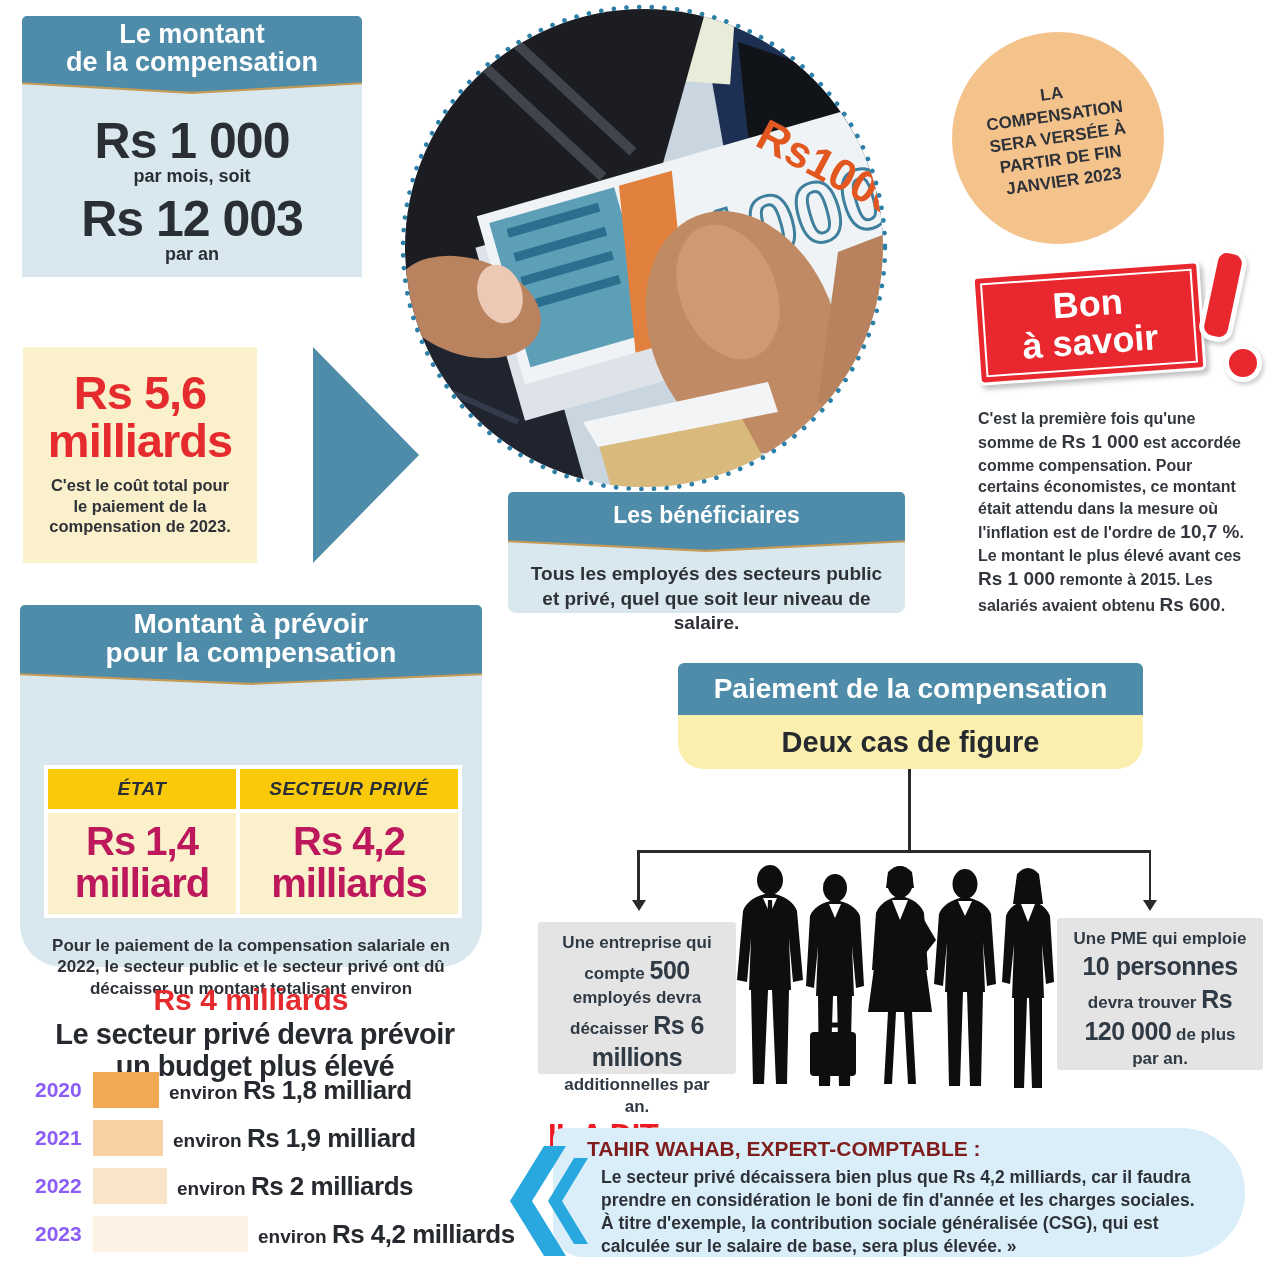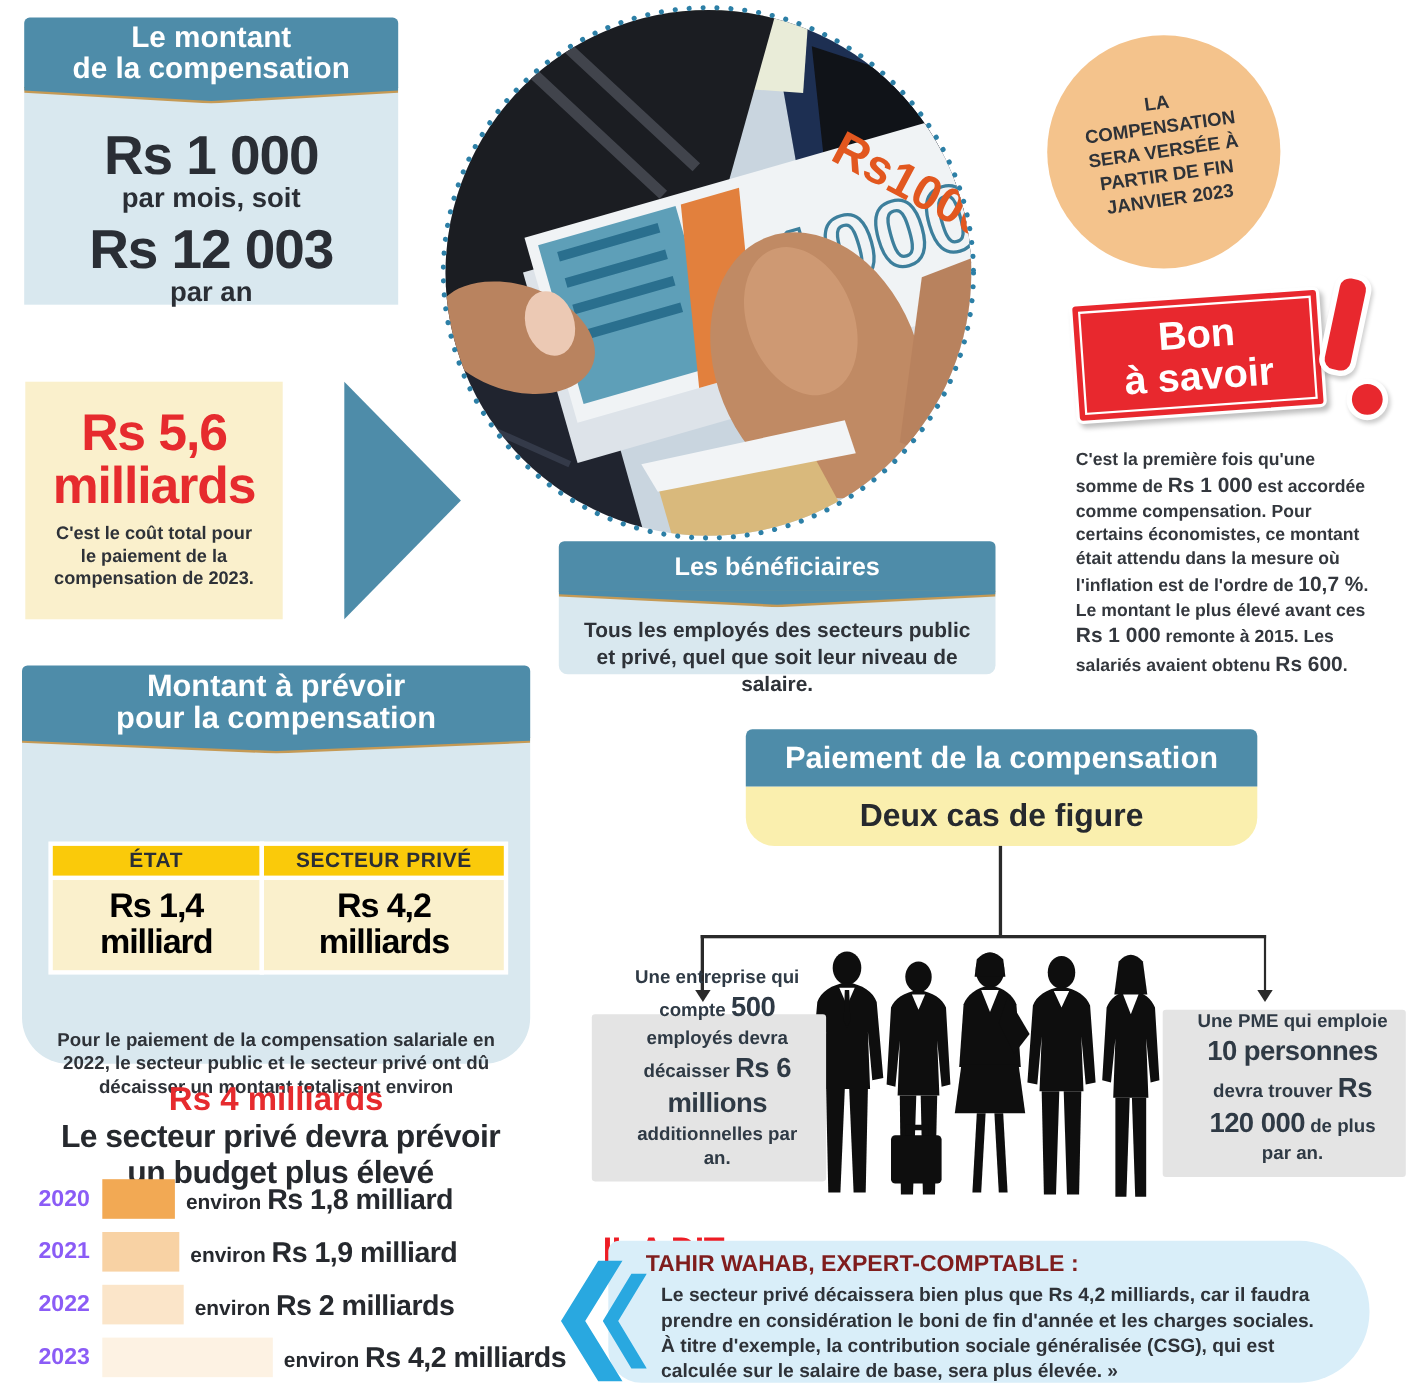--- a/index.html
+++ b/index.html
@@ -14,21 +14,21 @@
                 line-height:1.05;position:absolute;left:0;right:0;top:0;z-index:3;}
   .chev{position:absolute;left:0;width:100%;height:15px;z-index:3;display:block;}
   .panel-body{position:absolute;left:0;right:0;background:#D9E8EF;z-index:1;text-align:center;}
 
   
   #box-montant{left:22px;top:16px;width:340px;height:261px;}
   #box-montant .panel-header{height:64px;font-size:27px;}
   #box-montant .chev{top:63px;}
   #box-montant .panel-body{top:64px;bottom:0;}
   .amount-big{font-size:50px;font-weight:bold;color:#2A2E35;letter-spacing:-1px;line-height:1;}
-  .amount-cap{font-size:25px;font-weight:bold;color:#2A2E35;line-height:1.15;}
+  .amount-cap{font-size:18px;font-weight:bold;color:#2A2E35;line-height:1.15;}
 
   
   #circle-photo{left:398px;top:2px;width:492px;height:492px;z-index:2;}
 
   
   #circle-orange{left:952px;top:32px;width:212px;height:212px;border-radius:50%;
                  background:#F4C38C;display:flex;align-items:center;justify-content:center;}
   #circle-orange .txt{transform:rotate(-8deg);font-size:17px;font-weight:bold;color:#2E3238;
                       text-align:center;line-height:1.3;}
 
@@ -60,23 +60,23 @@
   #box-benef .panel-body{top:46px;bottom:0;border-radius:0 0 8px 8px;}
   #box-benef .panel-body p{margin:0;padding:24px 14px 0;font-size:19px;font-weight:bold;color:#2E3238;line-height:1.3;}
 
   
   #box-prevoir{left:20px;top:605px;width:462px;height:362px;}
   #box-prevoir .panel-header{height:66px;font-size:28px;}
   #box-prevoir .chev{top:65px;}
   #box-prevoir .panel-body{top:66px;bottom:0;border-radius:0 0 42px 42px;}
   .pcol{position:absolute;top:94px;background:#fff;padding:4px;}
   .pcol .h{background:#FACA0A;color:#2A2E35;font-size:19px;font-weight:bold;letter-spacing:.5px;
-           height:27px;display:flex;align-items:center;justify-content:center;}
-  .pcol .v{background:#FAF0CC;margin-top:4px;padding:8px 0 10px;font-size:31px;font-weight:bold;
-           color:#000000;line-height:1.04;letter-spacing:-1px;}
+           height:40px;display:flex;align-items:center;justify-content:center;font-style:italic;}
+  .pcol .v{background:#FAF0CC;margin-top:4px;padding:8px 0 10px;font-size:40px;font-weight:bold;
+           color:#be185d;line-height:1.04;letter-spacing:-1px;}
   #pcol-etat{left:24px;width:188px;}
   #pcol-prive{left:216px;width:218px;}
   #prevoir-note{position:absolute;left:5%;top:247px;width:90%;font-size:17px;font-weight:bold;
                 color:#2E3238;line-height:1.26;}
   #prevoir-total{position:absolute;left:0;right:0;top:312px;font-size:30px;font-weight:bold;color:#E62B2E;}
 
   
   #chart-title{left:18px;top:995px;width:474px;text-align:center;font-size:29px;font-weight:bold;
                color:#26292E;line-height:1.1;letter-spacing:-.5px;}
   #chart-rows{left:35px;top:1072px;width:500px;}
@@ -91,22 +91,22 @@
   #box-paiement{left:678px;top:663px;width:465px;height:106px;}
   #box-paiement .panel-header{height:52px;font-size:28px;border-radius:6px 6px 0 0;}
   #paiement-sub{position:absolute;left:0;right:0;top:52px;height:54px;background:#FAEFAE;
                 border-radius:0 0 26px 26px;display:flex;align-items:center;justify-content:center;
                 font-size:29px;font-weight:bold;color:#26292E;}
   .bline{background:#2A2A2A;z-index:1;}
   .arrowhead{width:0;height:0;border-left:7px solid transparent;border-right:7px solid transparent;
              border-top:11px solid #2A2A2A;z-index:1;}
 
   
-  .case-box{background:#E4E4E4;border-radius:3px;display:flex;align-items:flex-end;justify-content:center;
-            text-align:center;color:#2F3A45;z-index:2;padding-left:15px;}
+  .case-box{background:#E4E4E4;border-radius:3px;display:flex;align-items:flex-start;justify-content:center;
+            text-align:center;color:#2F3A45;z-index:2;}
   .case-box p{margin:0;padding:10px 12px;font-size:17px;font-weight:bold;line-height:1.3;}
   .case-box .big{font-size:25px;letter-spacing:-.5px;}
   #case-left{left:538px;top:922px;width:198px;height:152px;}
   #case-right{left:1057px;top:918px;width:206px;height:152px;}
   #silhouettes{left:730px;top:858px;width:326px;height:234px;}
 
   
   #iladit{left:548px;top:1092px;font-size:31px;font-weight:bold;color:#ED1C24;letter-spacing:-.5px;}
   #quote-box{left:553px;top:1128px;width:692px;height:129px;background:#D9EEF9;
              border-radius:10px 64px 64px 30px;z-index:1;}

